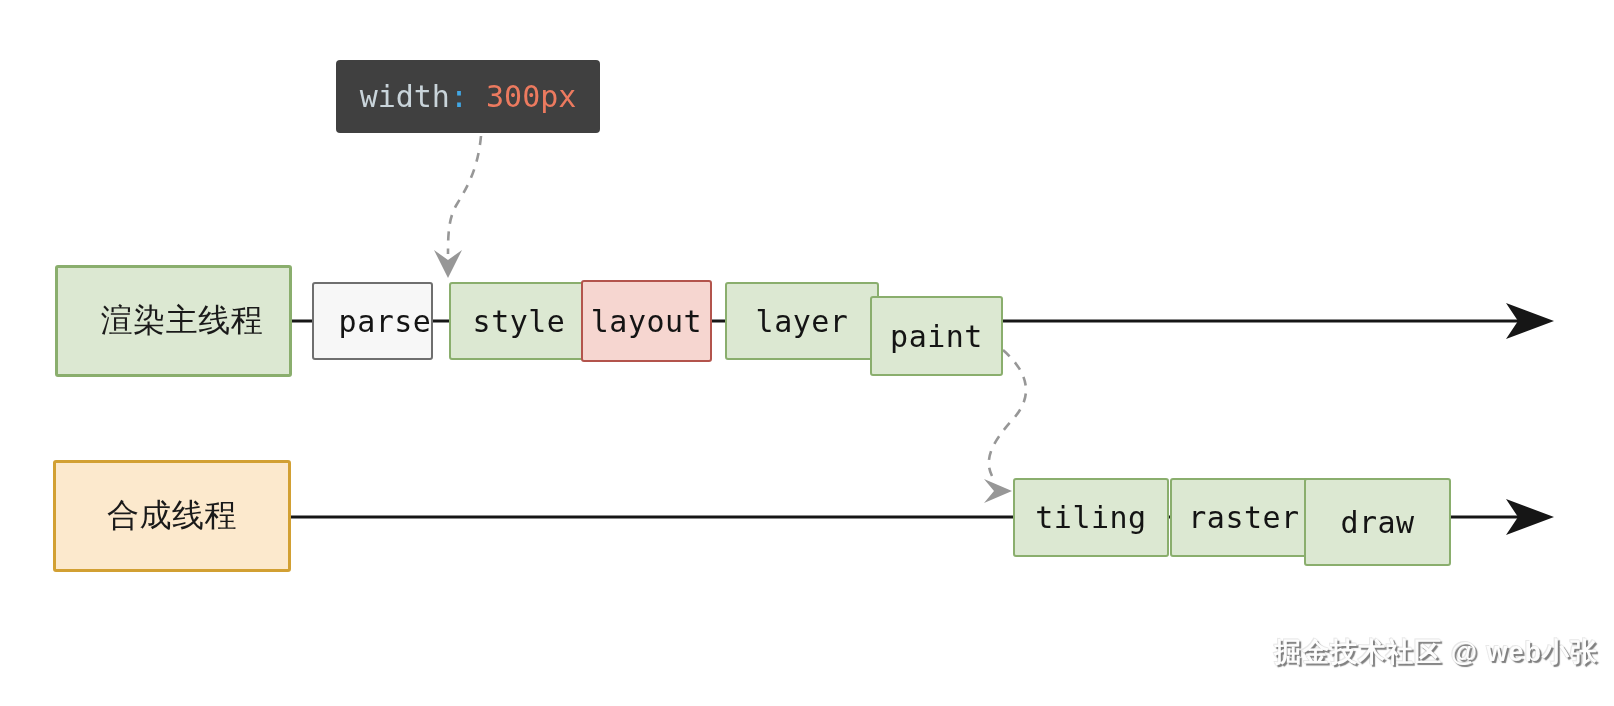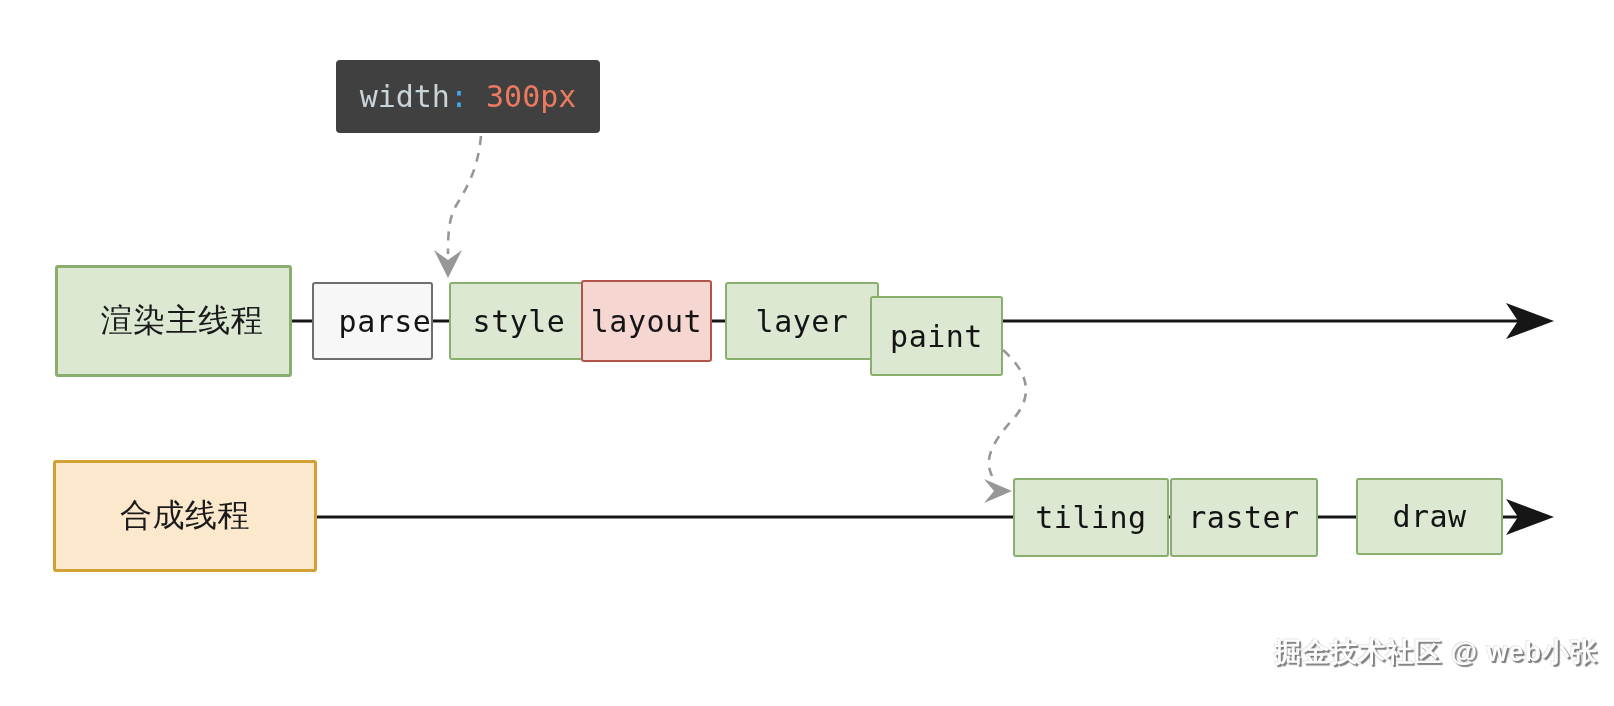--- a/index.html
+++ b/index.html
@@ -85,23 +85,23 @@
   <div class="box step-neutral" style="left:312px;top:282px;width:121px;height:78px;padding-left:25px;">parse</div>
 
   <div class="box step-green" style="left:449px;top:282px;width:140px;height:78px;">style</div>
 
   <div class="box step-red" style="left:581px;top:280px;width:131px;height:82px;">layout</div>
 
   <div class="box step-green" style="left:725px;top:282px;width:154px;height:78px;">layer</div>
 
   <div class="box step-green" style="left:870px;top:280px;width:133px;height:80px;margin-top:16px;">paint</div>
 
-  <div class="box lane-label lane-orange" style="left:53px;top:460px;width:264px;height:112px;">合成线程</div>
+  <div class="box lane-label lane-orange" style="left:53px;top:460px;width:238px;height:112px;">合成线程</div>
 
   <div class="box step-green" style="left:1013px;top:478px;width:156px;height:79px;">tiling</div>
 
   <div class="box step-green" style="left:1170px;top:478px;width:148px;height:79px;">raster</div>
 
-  <div class="box step-green" style="left:1356px;top:478px;width:147px;height:77px;">draw</div>
+  <div class="box step-green" style="left:1304px;top:478px;width:147px;height:88px;">draw</div>
 
   <div class="watermark">掘金技术社区 @ web小张</div>
 
 </div>
 
 </body></html>

